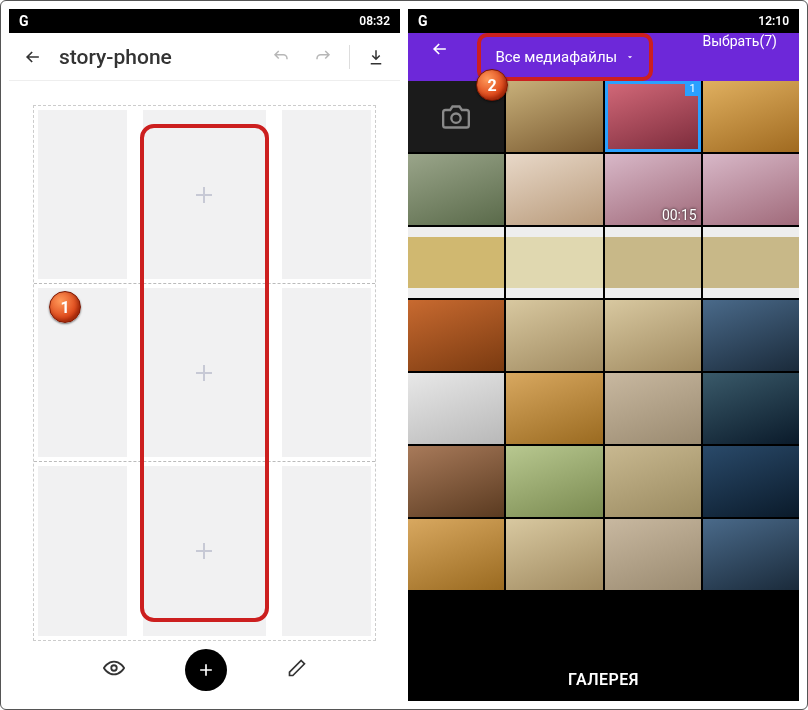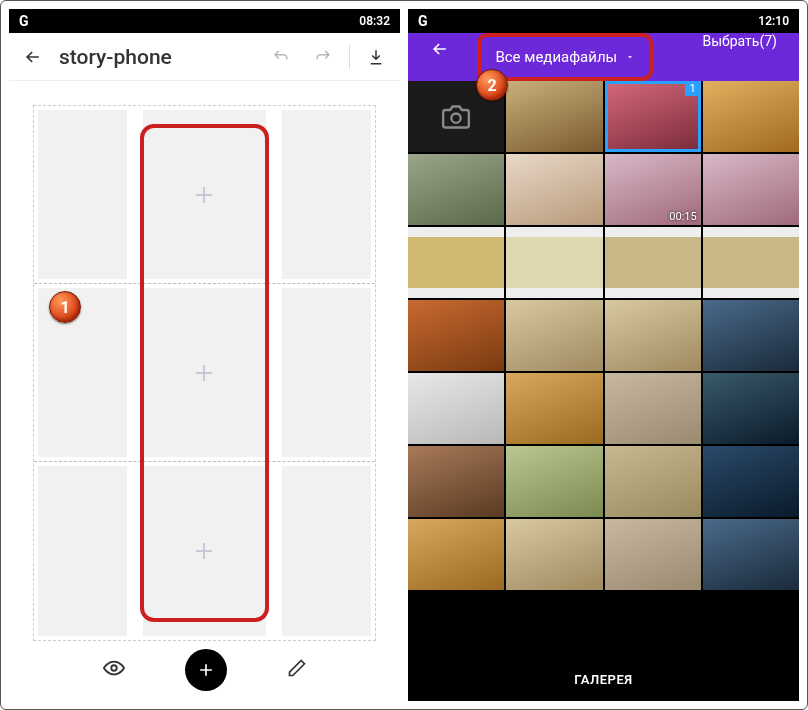--- a/index.html
+++ b/index.html
@@ -146,21 +146,21 @@
     color:#888; font-size:26px;
   }
   .thumb.selected { outline: 3px solid #2aa0ff; outline-offset:-3px;}
   .sel-badge {
     position:absolute; top:0; right:0;
     background:#2aa0ff; color:#fff;
     font-size:11px; padding:1px 5px;
   }
   .dur-badge {
     position:absolute; bottom:2px; right:4px;
-    color:#fff; font-size:11px;
+    color:#fff; font-size:14px;
     text-shadow:0 0 3px #000;
   }
   
   .g1{background:linear-gradient(160deg,#c8b07a,#7a5a30);}
   .g2{background:linear-gradient(160deg,#d46a7a,#7a2a3a);}
   .g3{background:linear-gradient(160deg,#e0b060,#a06a20);}
   .g4{background:linear-gradient(160deg,#9aa58a,#5a6a4a);}
   .g5{background:linear-gradient(160deg,#e8d8c8,#b89a7a);}
   .g6{background:linear-gradient(160deg,#d8b8c8,#a06a7a);}
   .g7{background:linear-gradient(180deg,#eee 0 14%,#d0b870 14% 86%,#eee 86%);}
@@ -176,21 +176,21 @@
   .g17{background:linear-gradient(160deg,#a87a5a,#5a3a20);}
   .g18{background:linear-gradient(160deg,#b8c890,#7a8a50);}
   .g19{background:linear-gradient(160deg,#c8b890,#9a8a60);}
   .g20{background:linear-gradient(160deg,#2a4a6a,#0a1a2a);}
   .bottom-tabs {
     height:44px; background:#000; color:#fff;
     display:flex;
   }
   .tab {
     flex:1; display:flex; align-items:center; justify-content:center;
-    font-size:13px; letter-spacing:.5px;
+    font-size:16px; letter-spacing:.5px;
     cursor:pointer;
   }
   .tab.active { color:#fff; font-weight:600;}
   .tab.inactive { color:#9a9a9a;}
 </style>
 </head>
 <body>
 
 <div class="phone light">
   <div class="statusbar">

